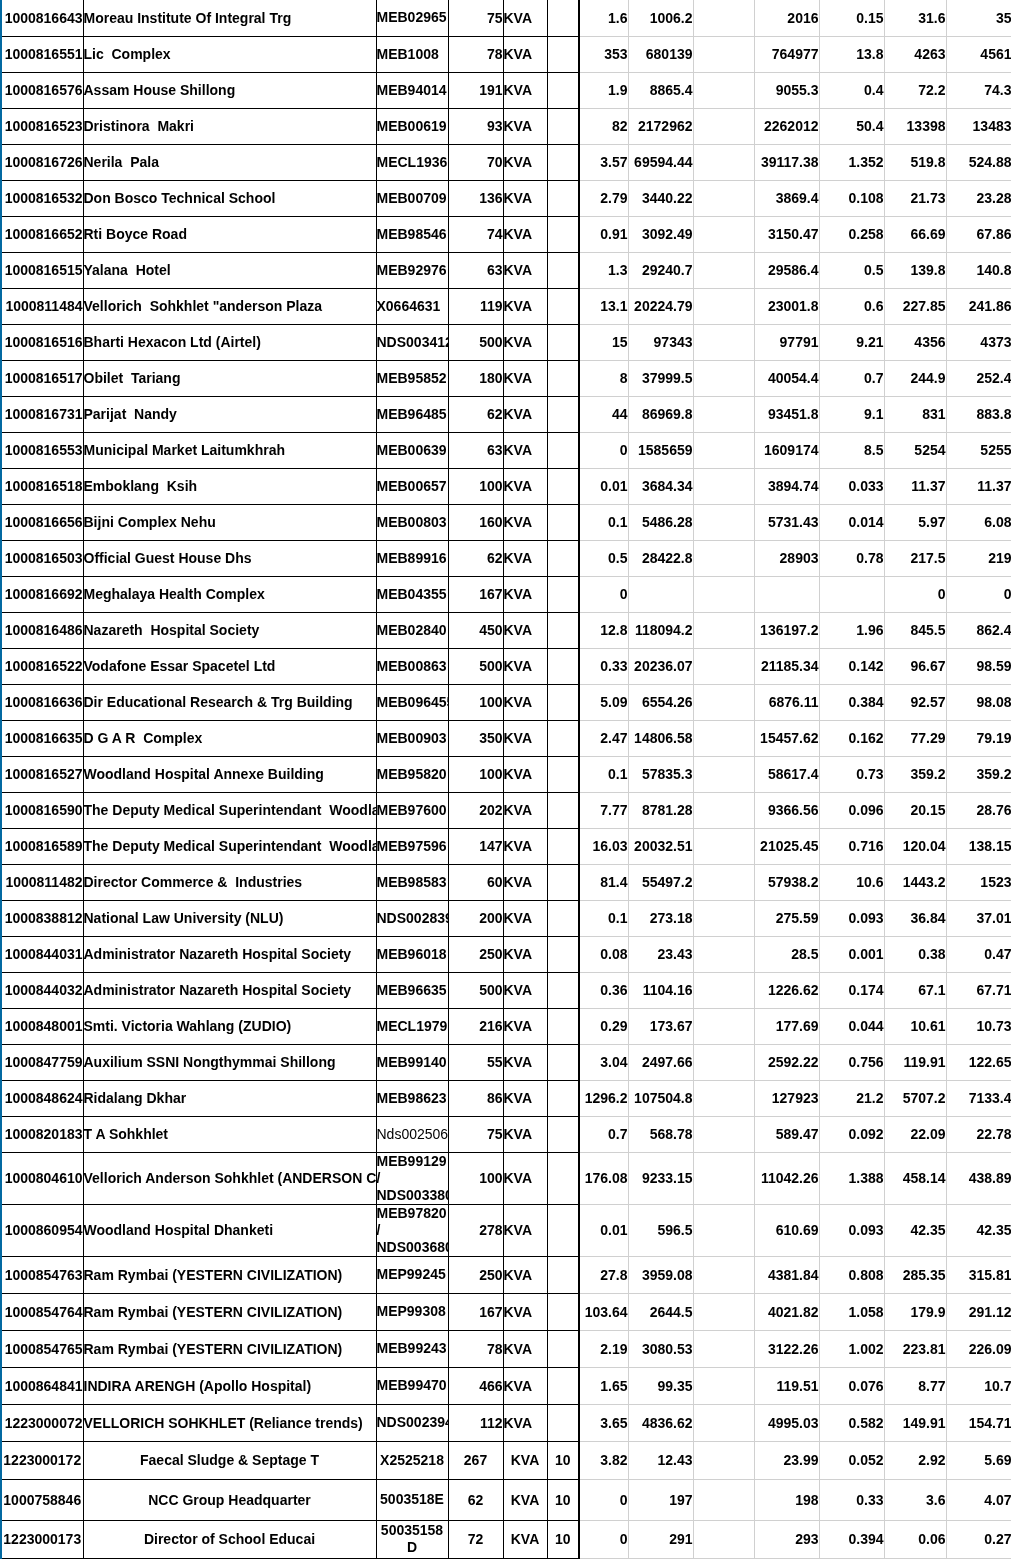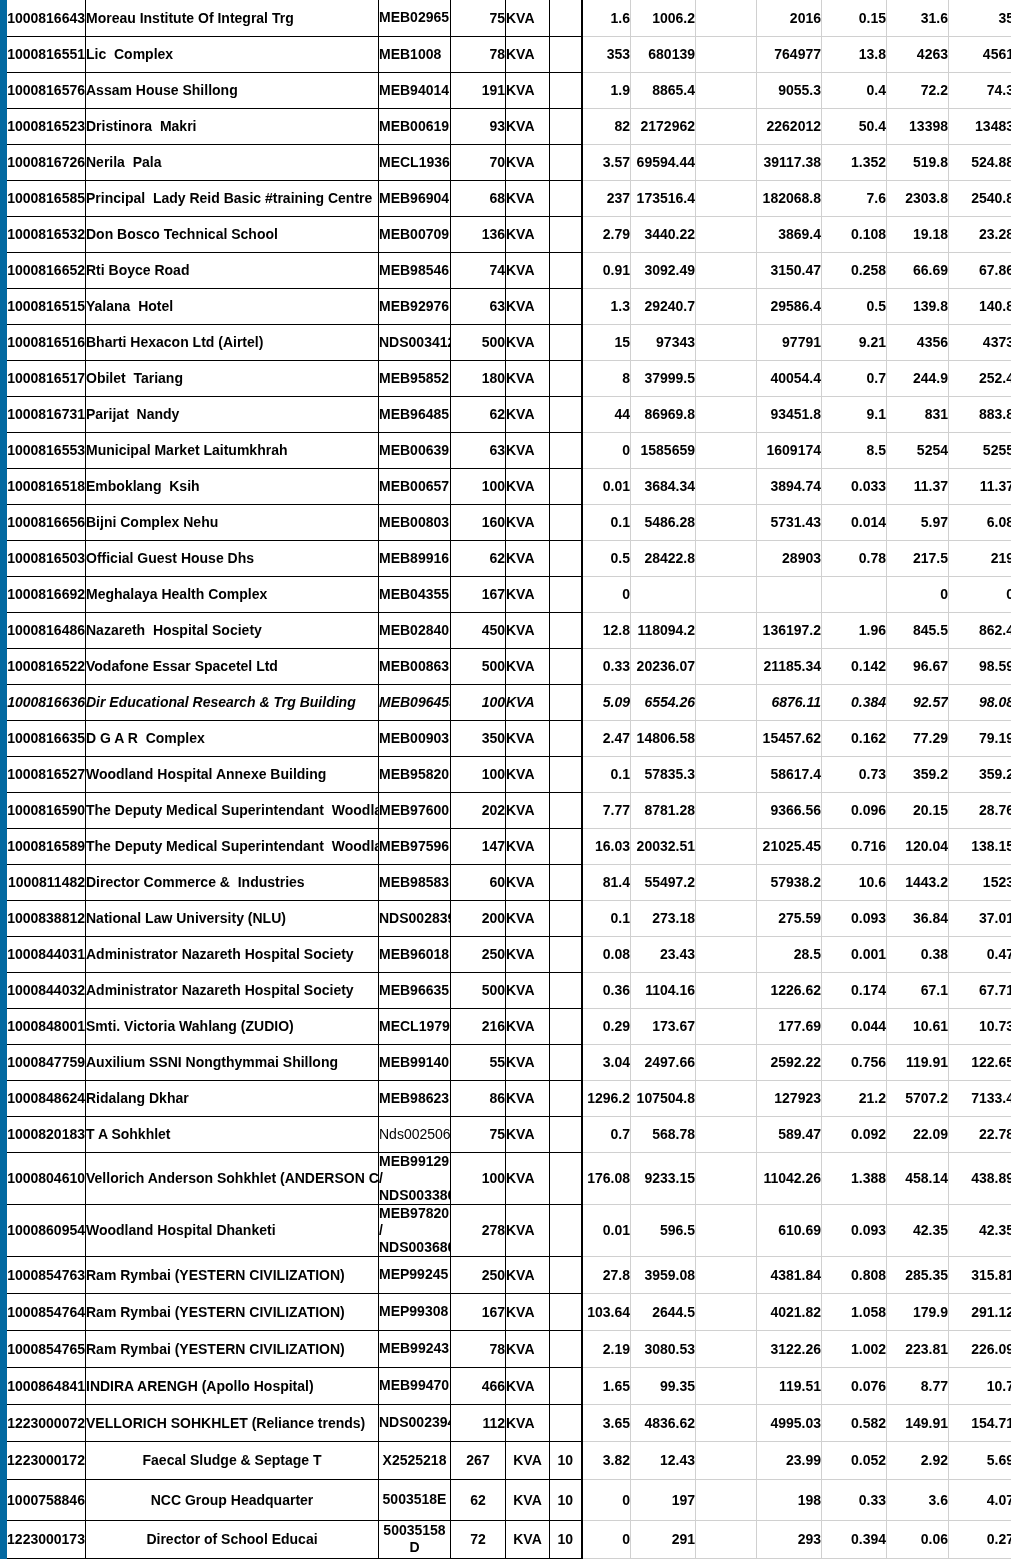--- a/index.html
+++ b/index.html
@@ -29,21 +29,21 @@
     border-right: 1px solid #d0d0d0;
     border-bottom: 1px solid #d0d0d0;
     background: #ffffff;
   }
   
   table.grid td.blk {
     border-right: 1px solid #000000;
     border-bottom: 1px solid #000000;
   }
   table.grid td.first {
-    border-left: 7px solid #0369a1;
+    border-left: 2px solid #0369a1;
   }
   
   table.grid td.thick {
     border-right: 2px solid #000000;
   }
   .c-id   { text-align: right;  padding-right: 3px; }
   .c-name { text-align: left;   padding-left: 3px; white-space: pre; }
   .c-code { text-align: left;   padding-left: 3px; white-space: pre-line; line-height: 17px; }
   .c-cap  { text-align: right;  padding-right: 3px; }
   .c-unit { text-align: left;   padding-left: 2px; }
@@ -151,47 +151,32 @@
           <td class="c-mult blk thick"></td>
           <td class="c-num">3.57</td>
           <td class="c-num">69594.44</td>
           <td class="c-num"></td>
           <td class="c-num">39117.38</td>
           <td class="c-num">1.352</td>
           <td class="c-num">519.8</td>
           <td class="c-num">524.88</td>
         </tr>
         <tr style="height: 36px;">
-          <td class="c-id blk first">1000816585</td>
-          <td class="c-name blk">Principal  Lady Reid Basic #training Centre</td>
-          <td class="c-code blk">MEB96904</td>
-          <td class="c-cap blk">68</td>
-          <td class="c-unit blk">KVA</td>
-          <td class="c-mult blk thick"></td>
-          <td class="c-num">237</td>
-          <td class="c-num">173516.4</td>
-          <td class="c-num"></td>
-          <td class="c-num">182068.8</td>
-          <td class="c-num">7.6</td>
-          <td class="c-num">2303.8</td>
-          <td class="c-num">2540.8</td>
-        </tr>
-        <tr style="height: 36px;">
           <td class="c-id blk first">1000816532</td>
           <td class="c-name blk">Don Bosco Technical School</td>
           <td class="c-code blk">MEB00709</td>
           <td class="c-cap blk">136</td>
           <td class="c-unit blk">KVA</td>
           <td class="c-mult blk thick"></td>
           <td class="c-num">2.79</td>
           <td class="c-num">3440.22</td>
           <td class="c-num"></td>
           <td class="c-num">3869.4</td>
           <td class="c-num">0.108</td>
-          <td class="c-num">19.18</td>
+          <td class="c-num">21.73</td>
           <td class="c-num">23.28</td>
         </tr>
         <tr style="height: 36px;">
           <td class="c-id blk first">1000816652</td>
           <td class="c-name blk">Rti Boyce Road</td>
           <td class="c-code blk">MEB98546</td>
           <td class="c-cap blk">74</td>
           <td class="c-unit blk">KVA</td>
           <td class="c-mult blk thick"></td>
           <td class="c-num">0.91</td>
@@ -211,20 +196,35 @@
           <td class="c-mult blk thick"></td>
           <td class="c-num">1.3</td>
           <td class="c-num">29240.7</td>
           <td class="c-num"></td>
           <td class="c-num">29586.4</td>
           <td class="c-num">0.5</td>
           <td class="c-num">139.8</td>
           <td class="c-num">140.8</td>
         </tr>
         <tr style="height: 36px;">
+          <td class="c-id blk first">1000811484</td>
+          <td class="c-name blk">Vellorich  Sohkhlet "anderson Plaza</td>
+          <td class="c-code blk">X0664631</td>
+          <td class="c-cap blk">119</td>
+          <td class="c-unit blk">KVA</td>
+          <td class="c-mult blk thick"></td>
+          <td class="c-num">13.1</td>
+          <td class="c-num">20224.79</td>
+          <td class="c-num"></td>
+          <td class="c-num">23001.8</td>
+          <td class="c-num">0.6</td>
+          <td class="c-num">227.85</td>
+          <td class="c-num">241.86</td>
+        </tr>
+        <tr style="height: 36px;">
           <td class="c-id blk first">1000816516</td>
           <td class="c-name blk">Bharti Hexacon Ltd (Airtel)</td>
           <td class="c-code blk">NDS003412</td>
           <td class="c-cap blk">500</td>
           <td class="c-unit blk">KVA</td>
           <td class="c-mult blk thick"></td>
           <td class="c-num">15</td>
           <td class="c-num">97343</td>
           <td class="c-num"></td>
           <td class="c-num">97791</td>
@@ -360,21 +360,21 @@
           <td class="c-unit blk">KVA</td>
           <td class="c-mult blk thick"></td>
           <td class="c-num">0.33</td>
           <td class="c-num">20236.07</td>
           <td class="c-num"></td>
           <td class="c-num">21185.34</td>
           <td class="c-num">0.142</td>
           <td class="c-num">96.67</td>
           <td class="c-num">98.59</td>
         </tr>
-        <tr style="height: 36px; font-style: italic;">
+        <tr style="height: 36px;">
           <td class="c-id blk first">1000816636</td>
           <td class="c-name blk">Dir Educational Research &amp; Trg Building</td>
           <td class="c-code blk">MEB096455</td>
           <td class="c-cap blk">100</td>
           <td class="c-unit blk">KVA</td>
           <td class="c-mult blk thick"></td>
           <td class="c-num">5.09</td>
           <td class="c-num">6554.26</td>
           <td class="c-num"></td>
           <td class="c-num">6876.11</td>

